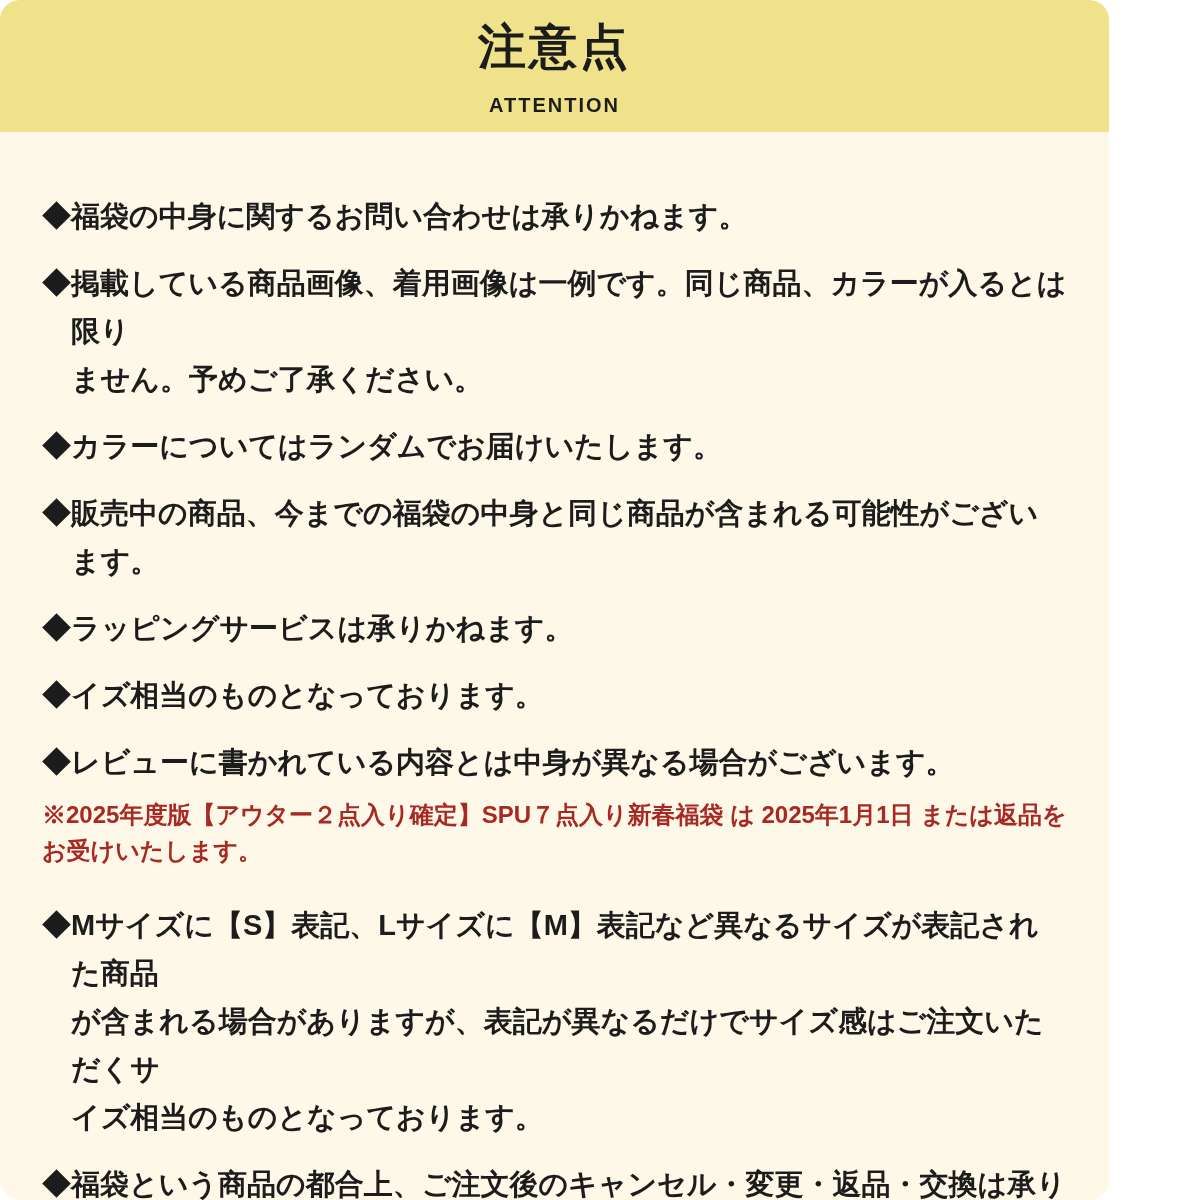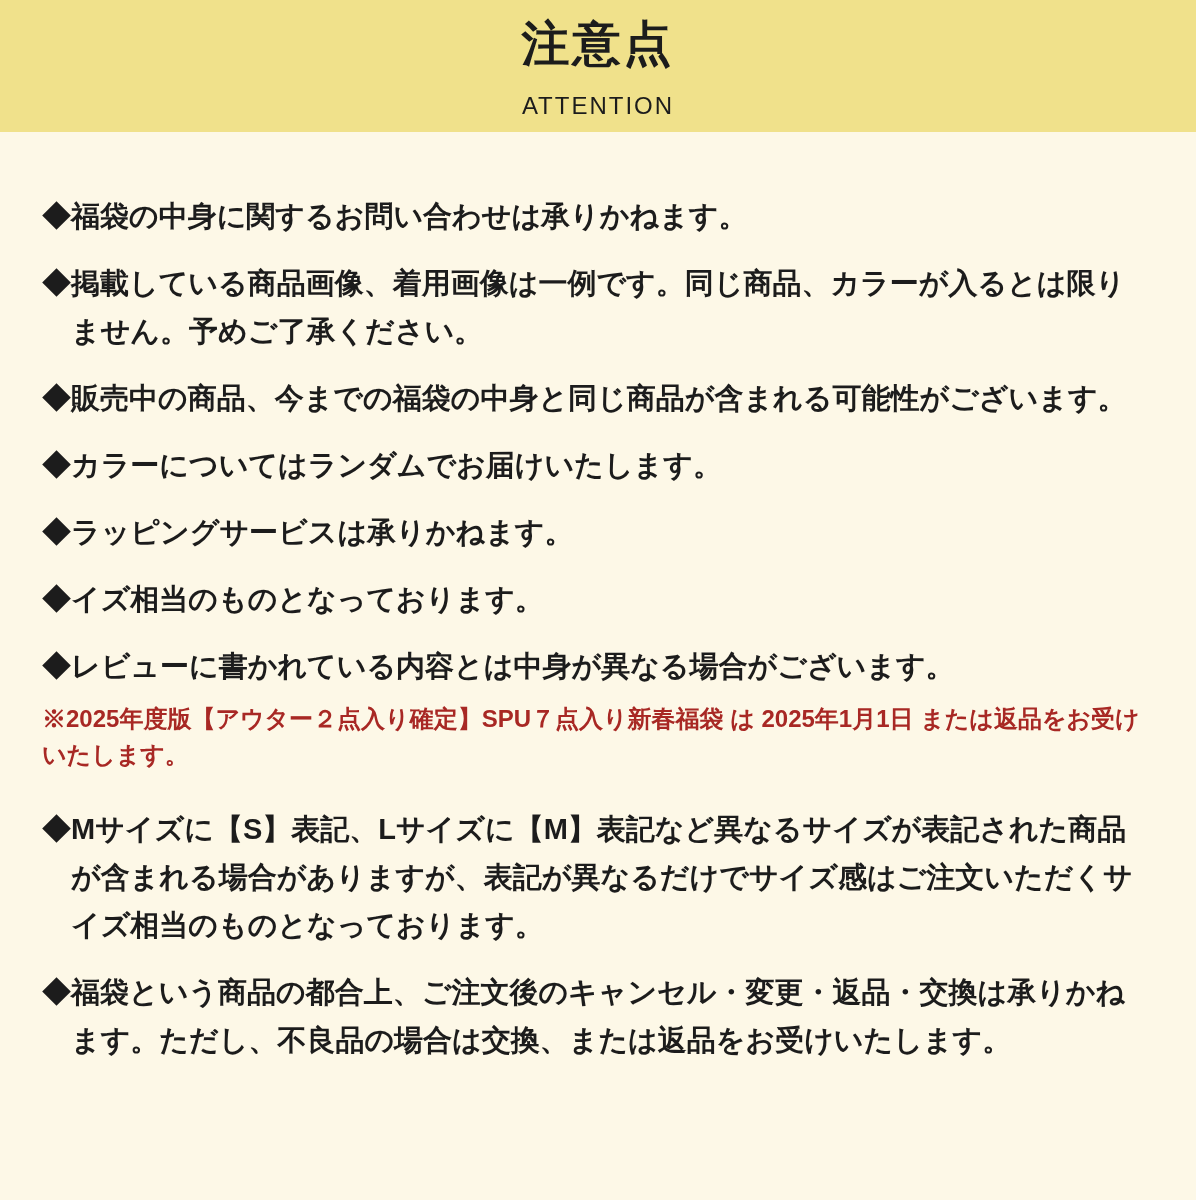--- a/index.html
+++ b/index.html
@@ -1,28 +1,29 @@
 <!DOCTYPE html>
 <html lang="ja" style="--header_bg: #f0e18b; --body_bg: #fdf8e7; --text: #1c1c1c; --note_red: #a82824;"><head>
 <meta charset="utf-8">
 <style>
   html, body {
     margin: 0;
     padding: 0;
   }
   .page {
     position: relative;
-    width: 1196px;
+    width: 1109px;
     height: 1200px;
     background: var(--body_bg, #fdf8e7);
     font-family: "Liberation Sans", sans-serif;
     font-weight: 700;
     color: var(--text, #1c1c1c);
     overflow: hidden;
     box-sizing: border-box;
+    border-radius: 20px;
   }
   .band {
     width: 100%;
     height: 132px;
     background: var(--header_bg, #f0e18b);
     display: flex;
     flex-direction: column;
     align-items: center;
     justify-content: center;
     padding-top: 6px;
@@ -30,23 +31,23 @@
   }
   .band h1 {
     margin: 0;
     font-size: 48px;
     line-height: 1.1;
     letter-spacing: 3px;
     font-weight: 700;
   }
   .band .sub {
     margin-top: 21px;
-    font-size: 24px;
+    font-size: 20px;
     letter-spacing: 2px;
-    font-weight: 400;
+    font-weight: 700;
   }
   .content {
     padding: 56px 42px 0 42px;
     box-sizing: border-box;
   }
   .content p {
     margin: 4px 0 19px 0;
     white-space: pre-line;
     font-size: 29px;
     line-height: 48px;
@@ -69,22 +70,22 @@
 <div class="page">
   <header class="band">
     <h1>注意点</h1>
     <div class="sub">ATTENTION</div>
   </header>
   <main class="content">
 
   <p class="bullet">◆福袋の中身に関するお問い合わせは承りかねます。</p>
       <p class="bullet">◆掲載している商品画像、着用画像は一例です。同じ商品、カラーが入るとは限り
 ません。予めご了承ください。</p>
+      <p class="bullet">◆カラーについてはランダムでお届けいたします。</p>
       <p class="bullet">◆販売中の商品、今までの福袋の中身と同じ商品が含まれる可能性がございます。</p>
-      <p class="bullet">◆カラーについてはランダムでお届けいたします。</p>
       <p class="bullet">◆ラッピングサービスは承りかねます。</p>
       <p class="bullet">◆イズ相当のものとなっております。</p>
       <p class="bullet">◆レビューに書かれている内容とは中身が異なる場合がございます。</p>
       <p class="note">※2025年度版【アウター２点入り確定】SPU７点入り新春福袋 は 2025年1月1日 または返品をお受けいたします。</p>
       <p class="bullet">◆Mサイズに【S】表記、Lサイズに【M】表記など異なるサイズが表記された商品
 が含まれる場合がありますが、表記が異なるだけでサイズ感はご注文いただくサ
 イズ相当のものとなっております。</p>
       <p class="bullet">◆福袋という商品の都合上、ご注文後のキャンセル・変更・返品・交換は承りかね
 ます。ただし、不良品の場合は交換、または返品をお受けいたします。</p>
     </main>

